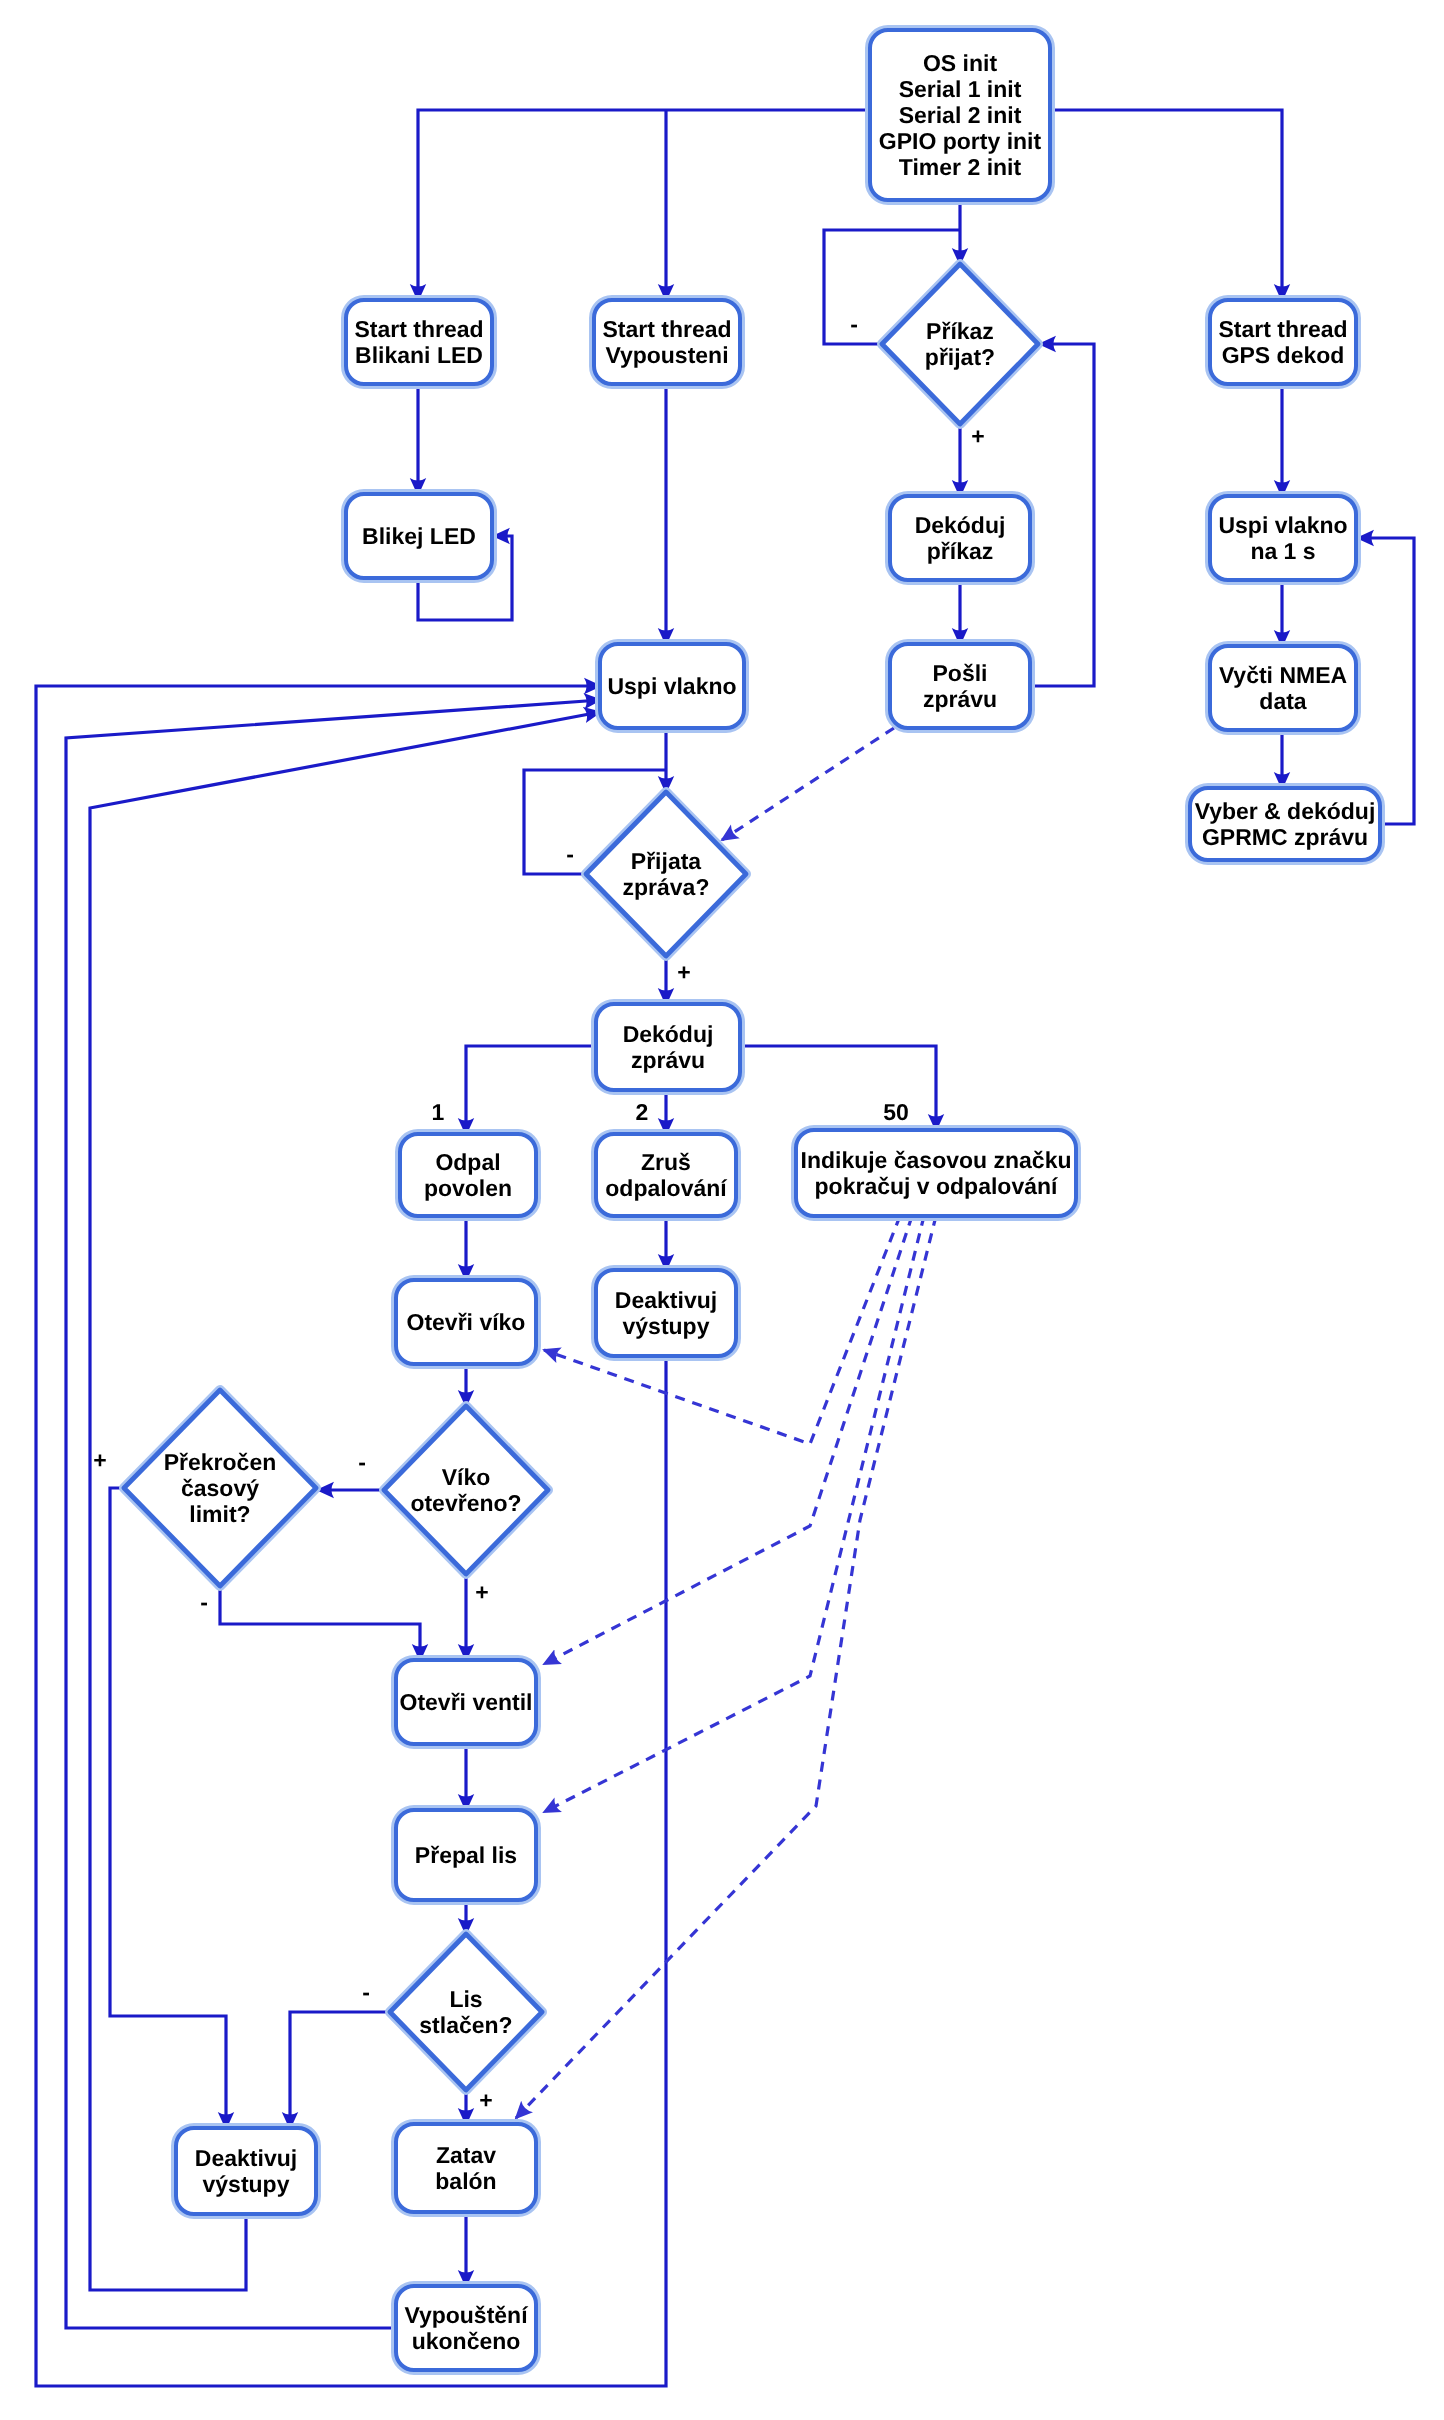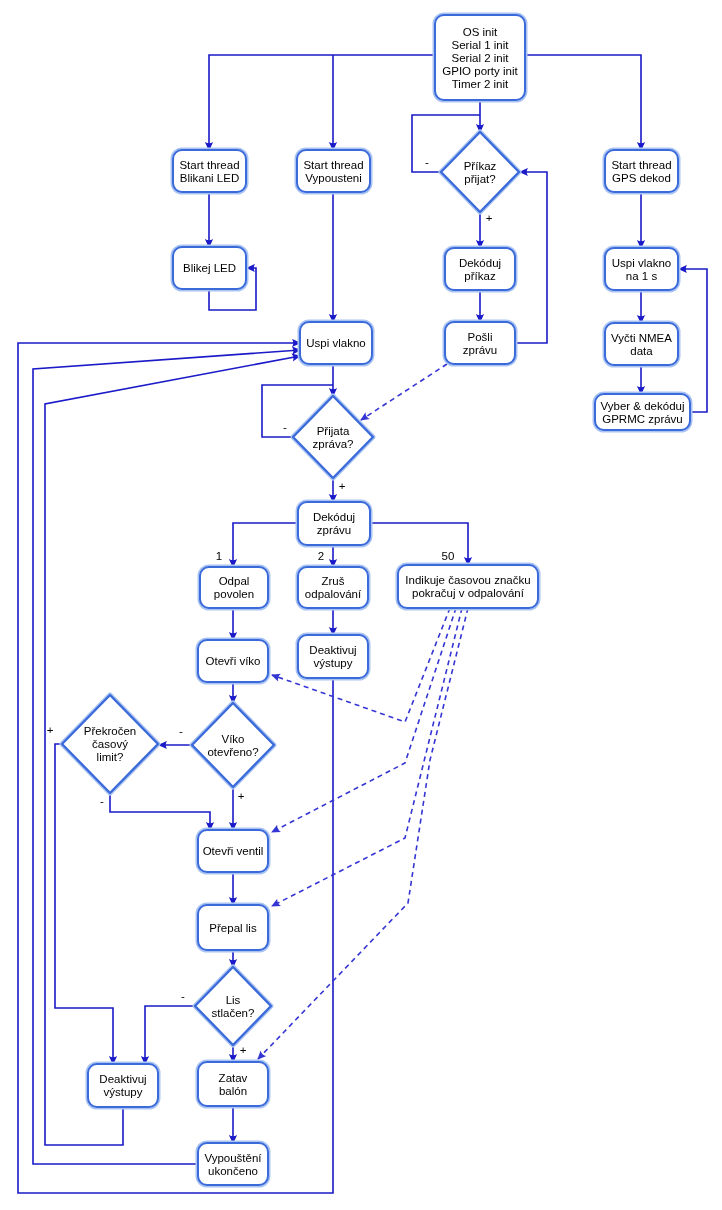--- a/index.html
+++ b/index.html
@@ -1,17 +1,17 @@
 <!DOCTYPE html>
 <html><head>
 <meta charset="utf-8">
 <style>
   html,body{margin:0;padding:0;background:#ffffff;}
   .stage{position:relative;width:722px;height:1210px;background:#ffffff;overflow:hidden;
-         font-family:"Liberation Sans", sans-serif;}
+         font-family:"Liberation Sans", sans-serif;font-weight:bold;}
   svg{display:block;}
   text{font-family:"Liberation Sans", sans-serif;}
 </style>
 </head>
 <body>
 
 <div class="stage">
   <svg id="flowchart" xmlns="http://www.w3.org/2000/svg" width="722" height="1210" viewBox="0 0 722 1210" style="background: rgb(255, 255, 255);">
       <defs>
         <marker id="arrow-solid" markerWidth="10" markerHeight="9" refX="8" refY="4.5" orient="auto" markerUnits="userSpaceOnUse">

